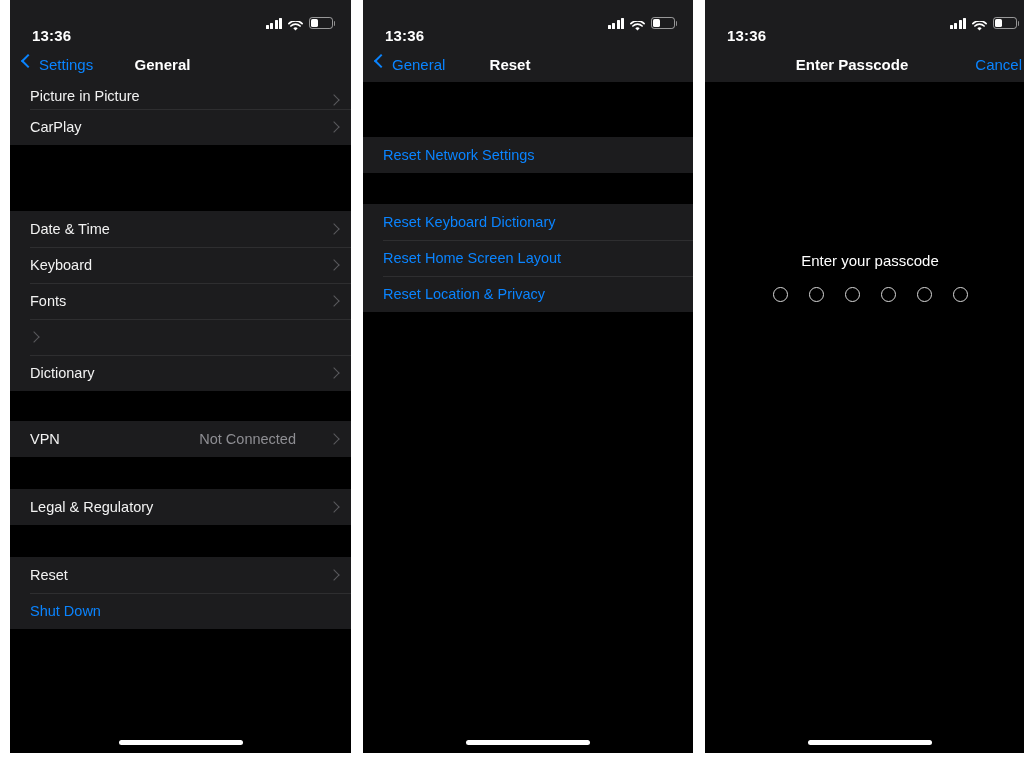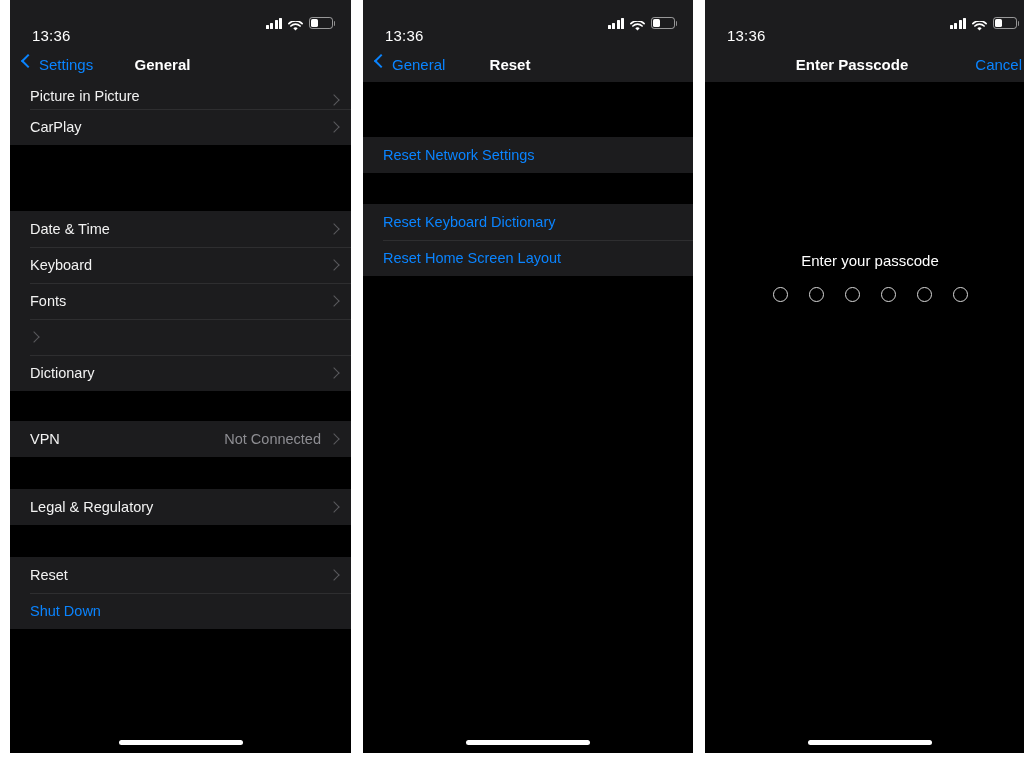--- a/index.html
+++ b/index.html
@@ -39,21 +39,21 @@
     background: #1c1c1e;
     display: flex;
     align-items: center;
     justify-content: space-between;
     padding: 0 18px 0 22px;
     box-sizing: border-box;
   }
   .sb-time {
     color: #ffffff;
     font-size: 15px;
-    font-weight: normal;
+    font-weight: bold;
     letter-spacing: 0.2px;
     margin-top: 24px;
   }
   .sb-right {
     display: flex;
     align-items: center;
     gap: 6px;
   }
   .bars { display: flex; align-items: flex-end; gap: 1.5px; height: 11px; }
   .bars i {
@@ -149,39 +149,39 @@
 
   .row {
     position: relative;
     height: 36px;
     display: flex;
     align-items: center;
     padding: 0 13px 0 20px;
     box-sizing: border-box;
     background: #1c1c1e;
     cursor: pointer;
+    gap: 34px;
   }
   .row + .row::before {
     content: "";
     position: absolute;
     left: 20px; right: 0; top: 0;
     height: 1px;
     background: #2e2e30;
   }
   .row .label {
     color: #f2f2f2;
     font-size: 14.5px;
     flex: 1 1 auto;
     white-space: nowrap;
   }
   .row.blue .label { color: #0a84ff; }
   .row .value {
     color: #8e8e93;
     font-size: 14.5px;
-    margin-right: 9px;
     white-space: nowrap;
   }
   .chev {
     display: inline-block;
     width: 7px;
     height: 7px;
     border-right: 1.8px solid #5a5a5e;
     border-top: 1.8px solid #5a5a5e;
     transform: rotate(45deg);
     flex: 0 0 auto;
@@ -383,20 +383,23 @@
       </div>
 
       <div class="gap" style="height:31px"></div>
       <div class="group">
         <div class="row blue">
           <span class="label">Reset Keyboard Dictionary</span>
         </div>
         <div class="row blue">
           <span class="label">Reset Home Screen Layout</span>
         </div>
+        <div class="row blue">
+          <span class="label">Reset Location &amp; Privacy</span>
+        </div>
       </div>
 
     </div>
 
     <div class="home-ind"></div>
   </div>
 
   <div class="phone p3">
 
     <div class="statusbar">

